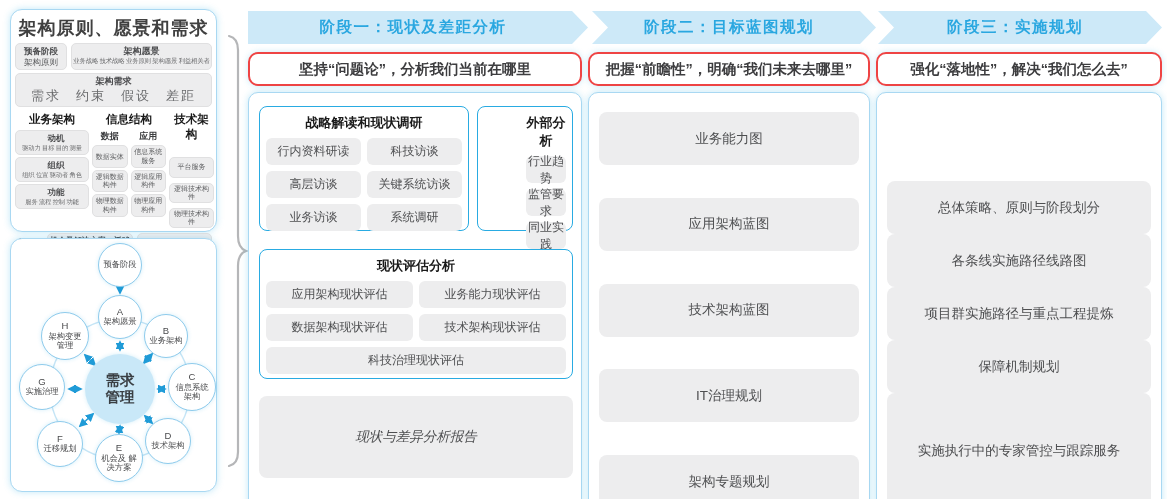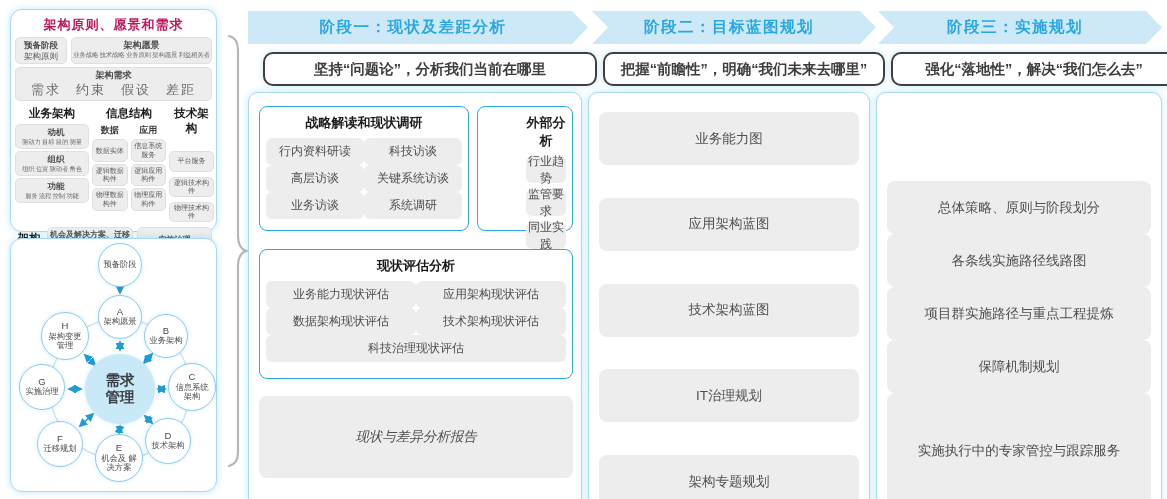--- a/index.html
+++ b/index.html
@@ -5,21 +5,21 @@
   html,body{margin:0;padding:0;background:#fff;}
   .stage{position:relative;width:1167px;height:499px;background:#fff;overflow:hidden;
          font-family:"Liberation Sans","DejaVu Sans",sans-serif;color:#3c3d3f;}
 
   
   .panel{position:absolute;background:#fff;border:1.5px solid #a9d8f2;border-radius:12px;
          box-shadow:0 0 7px rgba(41,171,226,.28);box-sizing:border-box;}
 
   
   .lp1{left:10px;top:9px;width:207px;height:223px;padding:4px 4px;}
-  .lp1 h2{margin:2px 0 3px;font-size:13px;text-align:center;color:#be185d;letter-spacing:1px;}
+  .lp1 h2{margin:2px 0 3px;font-size:18px;text-align:center;color:#404040;letter-spacing:1px;}
   .gbox{background:#ededee;border:1px solid #e0e0e1;border-radius:5px;color:#58595b;
         text-align:center;box-sizing:border-box;padding:2px 1px;}
   .g-t{font-size:9px;line-height:1.25;}
   .g-t.bold{font-weight:bold;color:#4c4d4f;}
   .g-s{font-size:7px;line-height:1.3;color:#6a6b6d;}
   .nowrap{white-space:nowrap;overflow:hidden;}
   .lp1-row{display:flex;gap:4px;margin-bottom:3px;}
   .prep{width:52px;flex:none;display:flex;flex-direction:column;justify-content:center;}
   .prep .g-t{font-size:8.5px;}
   .vision{flex:1;}
@@ -78,40 +78,40 @@
   .band{position:absolute;top:11px;height:33px;background:#cde9f8;display:flex;
         align-items:center;justify-content:center;}
   .band span{font-size:15.5px;font-weight:bold;color:#2aa7e0;letter-spacing:1.5px;}
   .seg1{left:248px;width:340px;clip-path:polygon(0 0,calc(100% - 16px) 0,100% 50%,calc(100% - 16px) 100%,0 100%);}
   .segn{clip-path:polygon(0 0,calc(100% - 16px) 0,100% 50%,calc(100% - 16px) 100%,0 100%,16px 50%);}
   .seg2{left:592px;width:284px;}
   .seg3{left:878px;width:284px;}
   .band span{padding-right:10px;}
 
   
-  .subtitle{position:absolute;top:52px;height:34px;border:2px solid #404040;border-radius:10px;
+  .subtitle{position:absolute;top:52px;height:34px;border:2px solid #ef4444;border-radius:10px;
             background:#fff;display:flex;align-items:center;justify-content:center;
             font-size:14.5px;font-weight:bold;color:#3d3d3f;box-sizing:border-box;
-            box-shadow:0 0 6px rgba(41,171,226,.25);margin-left:15px;}
+            box-shadow:0 0 6px rgba(41,171,226,.25);}
   .st1{left:248px;width:334px;}
   .st2{left:588px;width:282px;}
   .st3{left:876px;width:286px;}
 
   
   .pp{top:92px;height:432px;border-radius:10px;}
   .pp1{left:248px;width:334px;}
   .pp2{left:588px;width:282px;display:flex;flex-direction:column;justify-content:space-between;
        padding:19px 10px 15px;}
   .pp3{left:876px;width:286px;display:flex;flex-direction:column;justify-content:flex-end;
        padding:19px 10px 15px;}
 
   .bluebox{position:absolute;border:1.5px solid #29abe2;border-radius:8px;background:#fff;
            box-sizing:border-box;padding:5px 6px;}
   .bb-title{font-size:13px;font-weight:bold;color:#1a1a1a;text-align:center;margin:2px 0 6px;}
-  .grid2{display:grid;grid-template-columns:1fr 1fr;}
+  .grid2{display:grid;grid-template-columns:1fr 1fr;gap:6px;}
   .grid1{display:grid;grid-template-columns:1fr;gap:6px;}
   .item{background:#ededee;border-radius:6px;color:#4e4f51;font-size:12px;display:flex;
         align-items:center;justify-content:center;text-align:center;height:27px;}
   .span2{grid-column:1 / span 2;}
   .boxA{left:10px;top:13px;width:210px;height:125px;}
   .boxB{left:228px;top:13px;width:96px;height:125px;padding-left:48px;}
   .boxC{left:10px;top:156px;width:314px;height:130px;}
   .report{position:absolute;left:10px;top:303px;width:314px;height:82px;background:#ededee;
           border-radius:8px;display:flex;align-items:center;justify-content:center;
           font-size:13.5px;color:#4e4f51;font-style:italic;}
@@ -288,22 +288,22 @@
       <div class="bb-title">外部分析</div>
       <div class="grid1">
         <div class="item">行业趋势</div>
         <div class="item">监管要求</div>
         <div class="item">同业实践</div>
       </div>
     </div>
     <div class="bluebox boxC">
       <div class="bb-title">现状评估分析</div>
       <div class="grid2">
+        <div class="item">应用架构现状评估</div>
         <div class="item">业务能力现状评估</div>
-        <div class="item">应用架构现状评估</div>
         <div class="item">数据架构现状评估</div>
         <div class="item">技术架构现状评估</div>
         <div class="item span2">科技治理现状评估</div>
       </div>
     </div>
     <div class="report">现状与差异分析报告</div>
   </section>
 
   <section class="panel pp pp2">
     <div class="bigitem">业务能力图</div>

